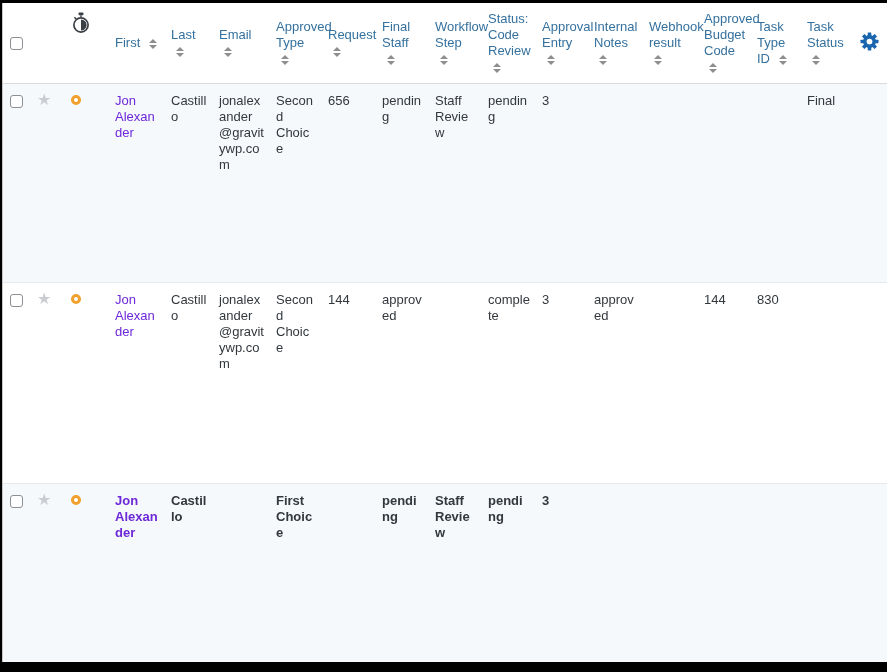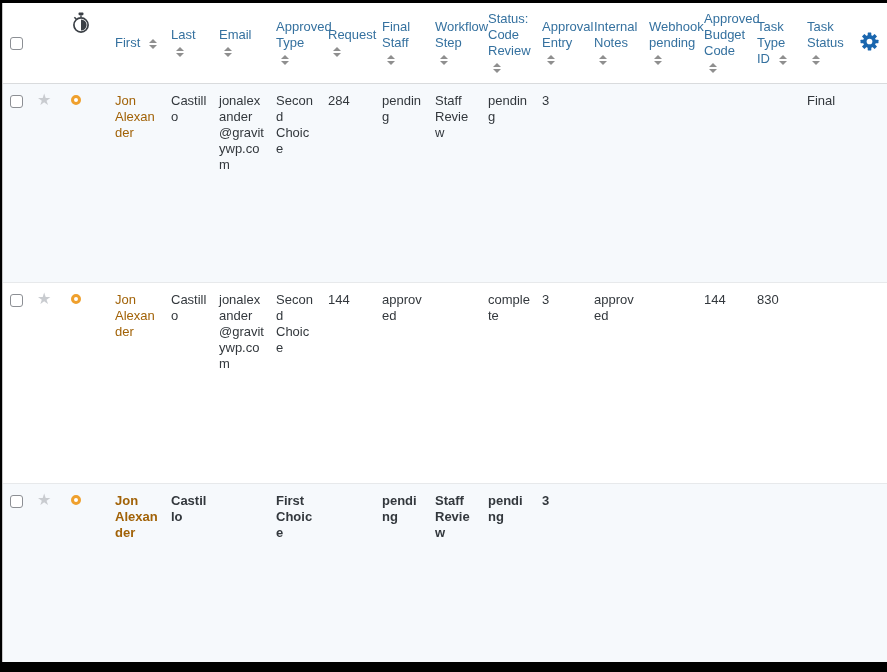--- a/index.html
+++ b/index.html
@@ -57,21 +57,21 @@
     overflow-wrap:break-word;
     word-wrap:break-word;
   }
   tbody tr { border-bottom:1px solid #e7e9eb; }
   tbody tr:nth-child(odd) { background:#f6f9fc; }
   tbody tr:nth-child(even) { background:#ffffff; }
   tr.r1 td { height:199px; }
   tr.r2 td { height:201px; }
   tr.r3 td { height:189px; }
   tr.bold td { font-weight:700; }
-  td.name a, tr.bold td.name a { color:#a16207; text-decoration:none; cursor:pointer; }
+  td.name a, tr.bold td.name a { color:#6d28d9; text-decoration:none; cursor:pointer; }
   input.gv-cb {
     appearance:none; -webkit-appearance:none;
     width:13px; height:13px;
     border:1px solid #8c8f94; border-radius:3px;
     background:#fff; display:inline-block;
     vertical-align:middle; cursor:pointer;
   }
   .star { font-size:16px; color:#c9ccd0; line-height:14px; display:inline-block; cursor:pointer; }
   .ring {
     display:inline-block; width:10px; height:10px;
@@ -154,21 +154,21 @@
                 <i class="dn"></i>
               </span></a></th>
         <th><a class="hlabel"><span>Approval Entry</span> <span class="sort">
                 <i class="up"></i>
                 <i class="dn"></i>
               </span></a></th>
         <th><a class="hlabel"><span>Internal Notes</span> <span class="sort">
                 <i class="up"></i>
                 <i class="dn"></i>
               </span></a></th>
-        <th><a class="hlabel"><span>Webhook pending</span> <span class="sort">
+        <th><a class="hlabel"><span>Webhook result</span> <span class="sort">
                 <i class="up"></i>
                 <i class="dn"></i>
               </span></a></th>
         <th><a class="hlabel"><span>Approved Budget Code</span> <span class="sort">
                 <i class="up"></i>
                 <i class="dn"></i>
               </span></a></th>
         <th><a class="hlabel"><span>Task Type ID</span> <span class="sort">
                 <i class="up"></i>
                 <i class="dn"></i>
@@ -195,21 +195,21 @@
     </thead>
     <tbody>
       <tr class="r1">
         <td class="cb-col"><input type="checkbox" class="gv-cb" style=""></td>
         <td class="star-col"><span class="star">★</span></td>
         <td class="status-col"><span class="ring"></span></td>
         <td class="name"><a>Jon Alexander</a></td>
         <td>Castillo</td>
         <td>jonalexander@gravitywp.com</td>
         <td>Second Choice</td>
-        <td>284</td>
+        <td>656</td>
         <td>pending</td>
         <td>Staff Review</td>
         <td>pending</td>
         <td>3</td>
         <td></td>
         <td></td>
         <td></td>
         <td></td>
         <td>Final</td>
         <td class="gear-col"></td>

